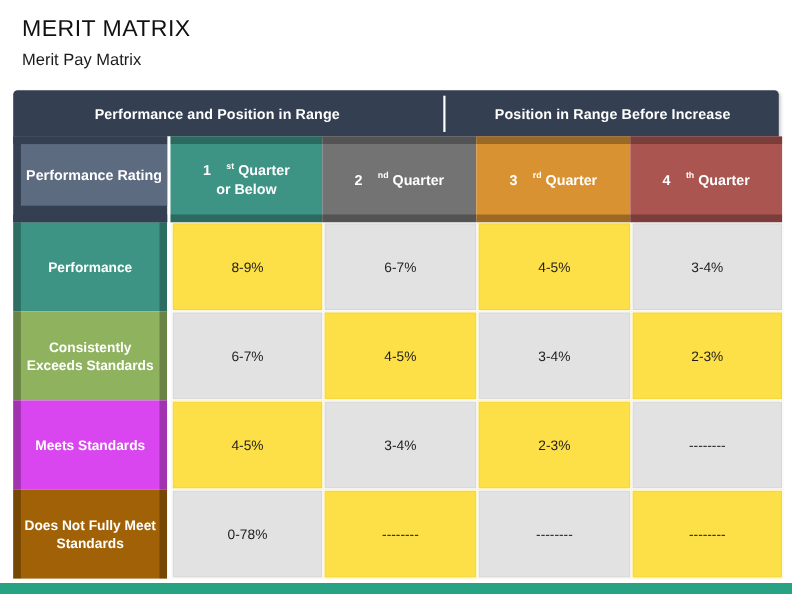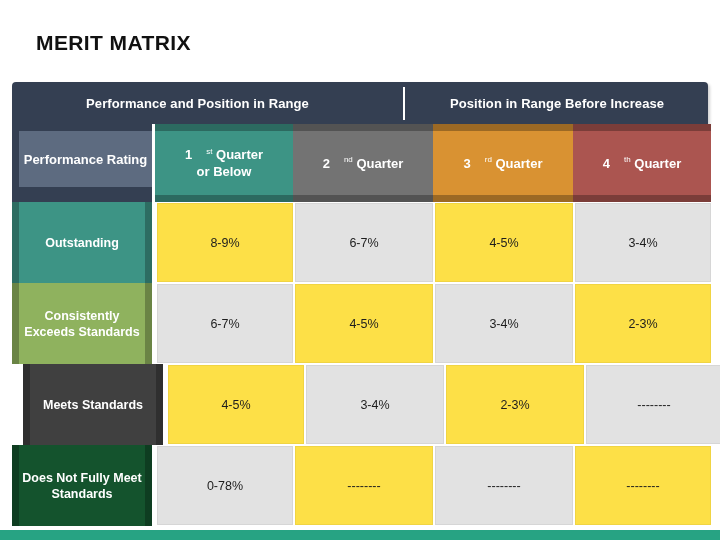--- a/index.html
+++ b/index.html
@@ -17,25 +17,25 @@
 
   
   #title-block {
     position: absolute;
     left: 20px;
     top: 14px;
     width: 500px;
   }
   #page-title {
     font-size: 21px;
-    font-weight: bold;
+    font-weight: normal;
     color: #111111;
     letter-spacing: 0.4px;
     line-height: 26px;
-    margin: 16px;
+    margin: 0;
   }
   #page-subtitle {
     font-size: 15px;
     font-weight: normal;
     color: #1a1a1a;
     line-height: 20px;
     margin: 5px 0 0 0;
   }
 
   
@@ -126,21 +126,21 @@
     justify-content: center;
     text-align: center;
     line-height: 17px;
   }
   .hdr-gap { width: 3px; flex: 0 0 3px; background: #ffffff; }
 
   sup {
     font-size: 8px;
     vertical-align: super;
     line-height: 0;
-    font-weight: normal;
+    font-weight: bold;
     padding-left: 14px;
   }
 
   
   .body-row { height: 81px; }
   .row-label {
     display: flex;
     align-items: center;
     justify-content: center;
     text-align: center;
@@ -177,20 +177,21 @@
     width: 720px;
     height: 10px;
     background: #27a383;
   }
 </style>
 </head>
 <body>
 
 <div id="title-block">
   <h1 id="page-title">MERIT MATRIX</h1>
+  <p id="page-subtitle">Merit Pay Matrix</p>
 </div>
 
 <div id="banner">
   <div class="banner-half" id="banner-left">Performance and Position in Range</div>
   <div id="banner-divider"></div>
   <div class="banner-half" id="banner-right">Position in Range Before Increase</div>
 </div>
 
 <div id="matrix">
   <div class="hdr-row" id="header-row">
@@ -206,45 +207,45 @@
       </div>
       <div class="hdr-cell c3" style="background: rgb(217, 146, 50);">
         <div>3<sup>rd</sup> Quarter</div>
       </div>
       <div class="hdr-cell c4" style="background: rgb(171, 85, 80);">
         <div>4<sup>th</sup> Quarter</div>
       </div>
     </div>
   <div id="body-rows">
       <div class="body-row">
-        <div class="row-label c0" style="background: rgb(61, 148, 133);">Outstanding</div>
+        <div class="row-label c0" style="background: rgb(61, 148, 133);">Performance</div>
         <div class="label-gap"></div>
         <div class="data-cell c1 shade-a">8-9%</div>
         <div class="data-cell c2 shade-b">6-7%</div>
         <div class="data-cell c3 shade-a">4-5%</div>
         <div class="data-cell c4 shade-b">3-4%</div>
       </div>
       <div class="body-row">
         <div class="row-label c0" style="background: rgb(143, 178, 94);">Consistently Exceeds Standards</div>
         <div class="label-gap"></div>
         <div class="data-cell c1 shade-b">6-7%</div>
         <div class="data-cell c2 shade-a">4-5%</div>
         <div class="data-cell c3 shade-b">3-4%</div>
         <div class="data-cell c4 shade-a">2-3%</div>
       </div>
       <div class="body-row">
-        <div class="row-label c0" style="background: #404040; margin-left: 11px;">Meets Standards</div>
+        <div class="row-label c0" style="background: #d946ef;">Meets Standards</div>
         <div class="label-gap"></div>
         <div class="data-cell c1 shade-a">4-5%</div>
         <div class="data-cell c2 shade-b">3-4%</div>
         <div class="data-cell c3 shade-a">2-3%</div>
         <div class="data-cell c4 shade-b">--------</div>
       </div>
       <div class="body-row">
-        <div class="row-label c0" style="background: #14532d;">Does Not Fully Meet Standards</div>
+        <div class="row-label c0" style="background: #a16207;">Does Not Fully Meet Standards</div>
         <div class="label-gap"></div>
         <div class="data-cell c1 shade-b">0-78%</div>
         <div class="data-cell c2 shade-a">--------</div>
         <div class="data-cell c3 shade-b">--------</div>
         <div class="data-cell c4 shade-a">--------</div>
       </div>
     </div>
 </div>
 
 <div id="bottom-bar"></div>

